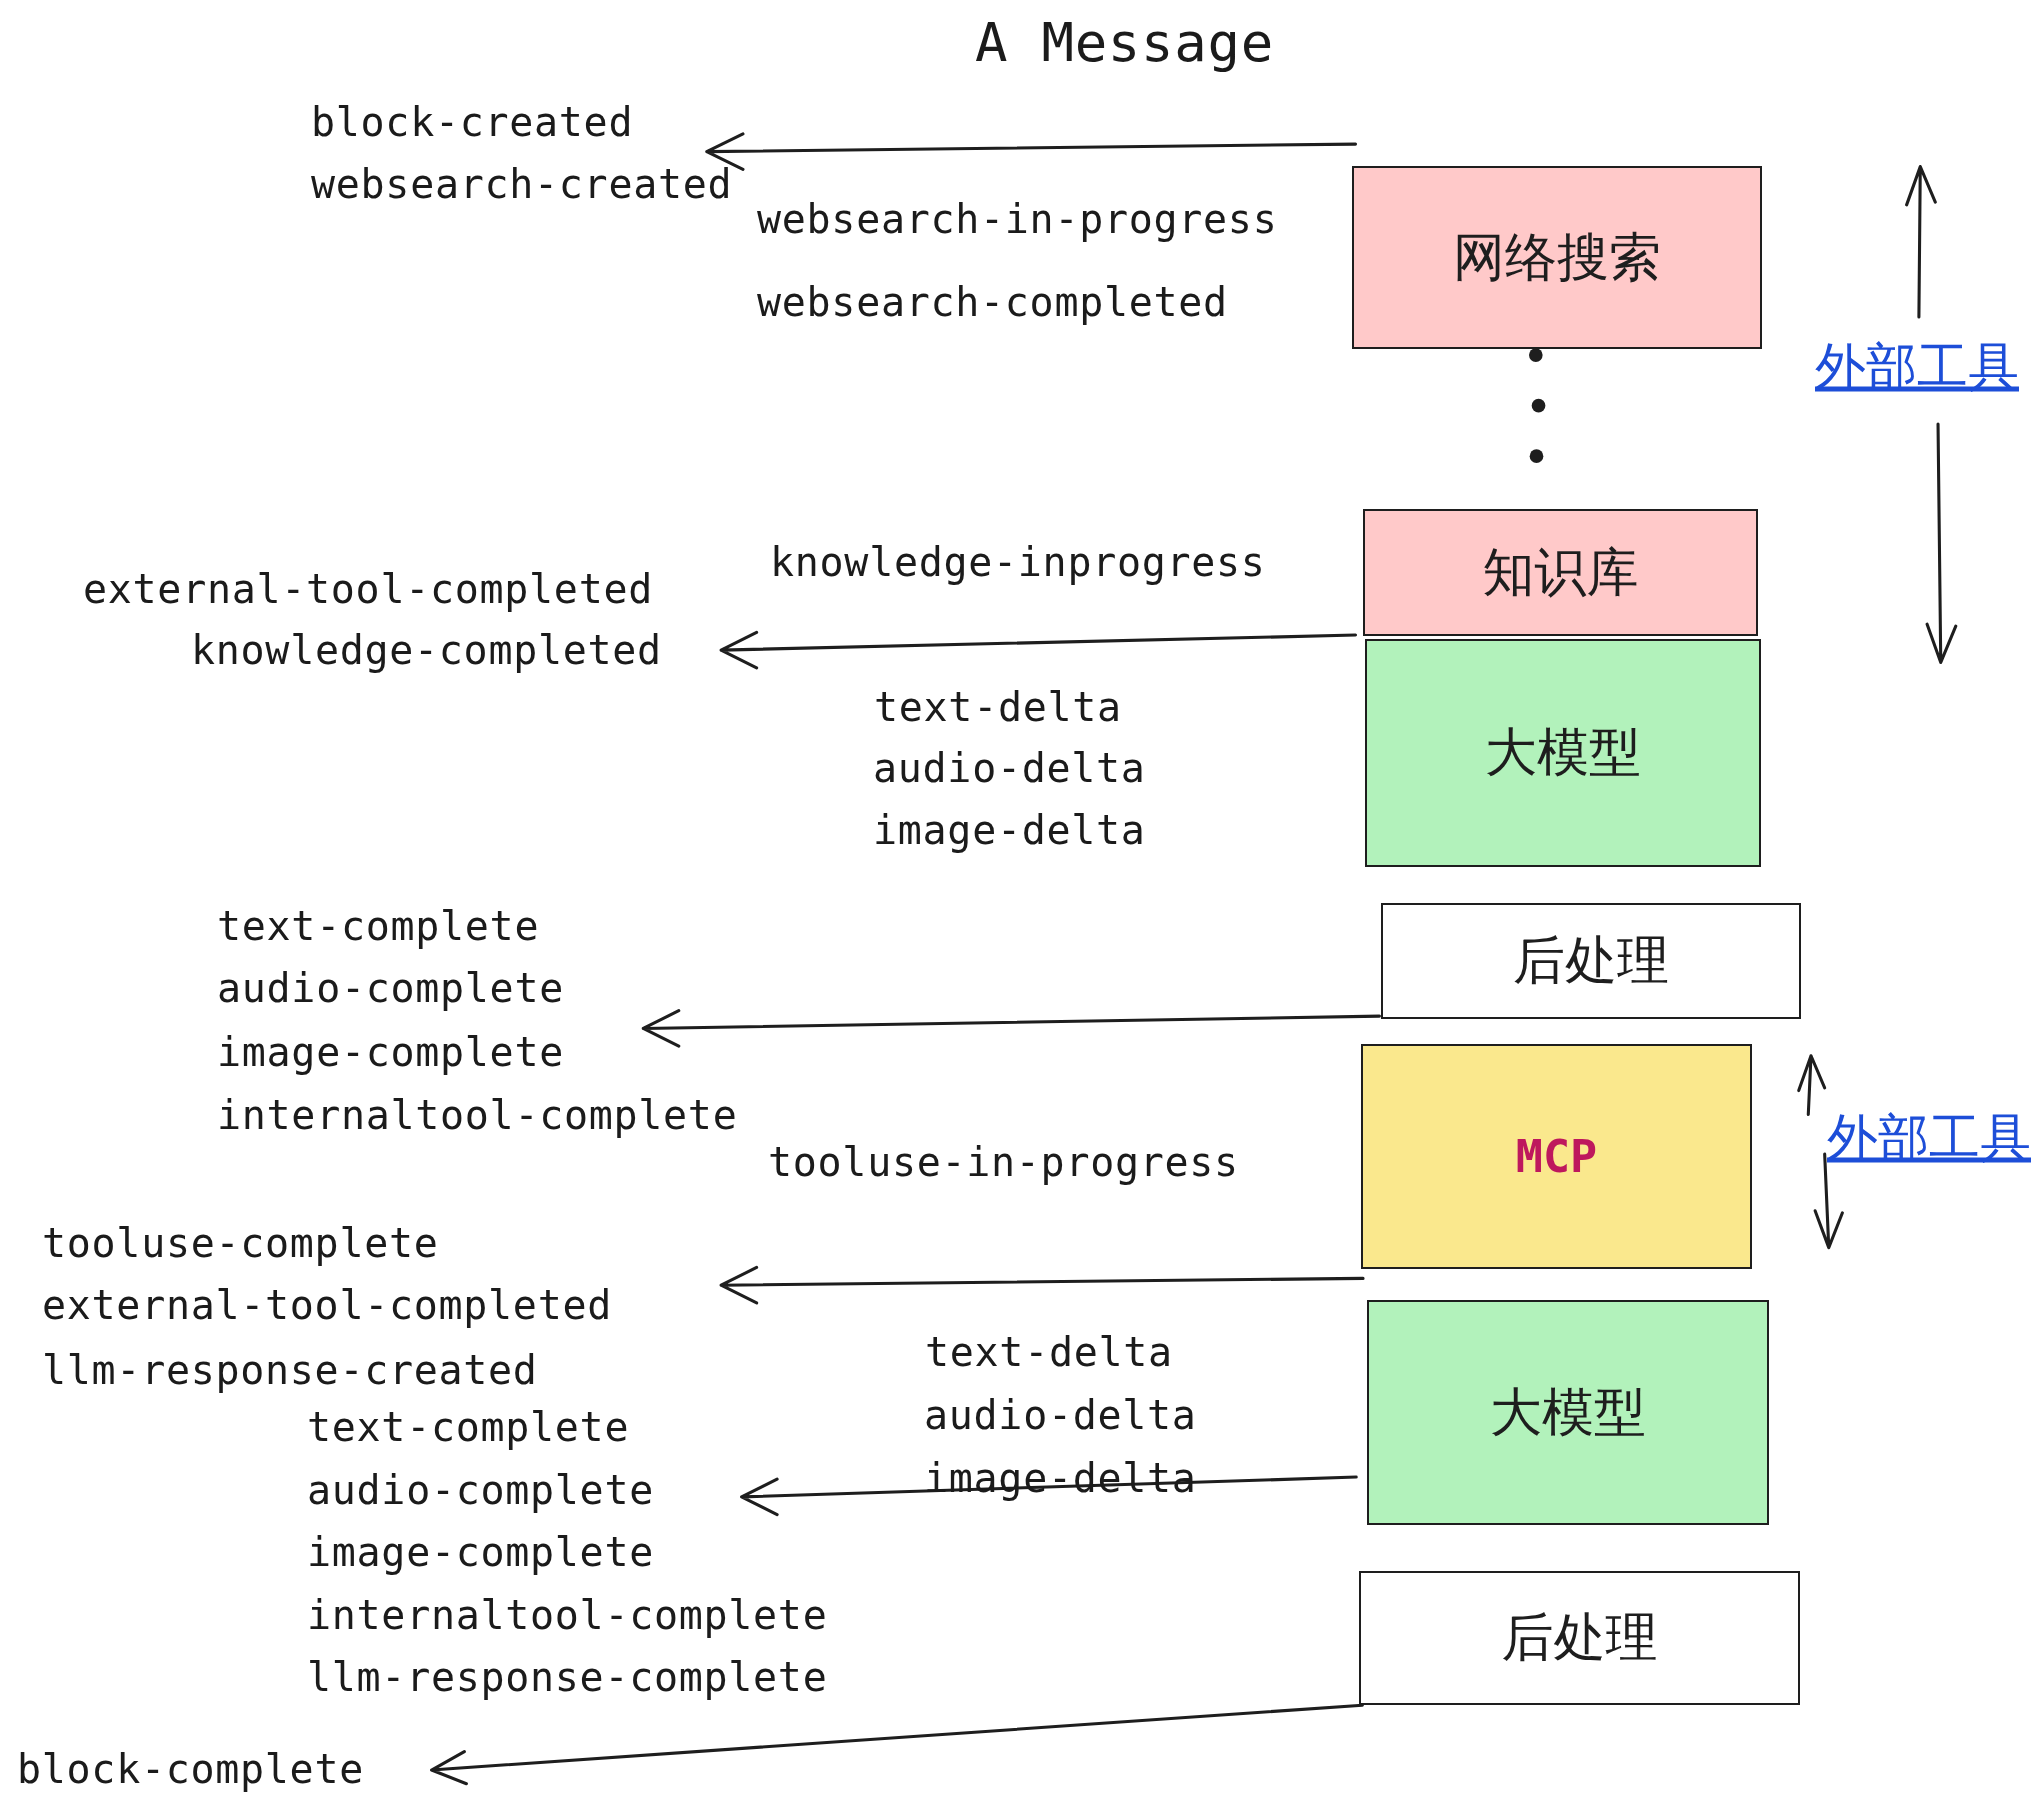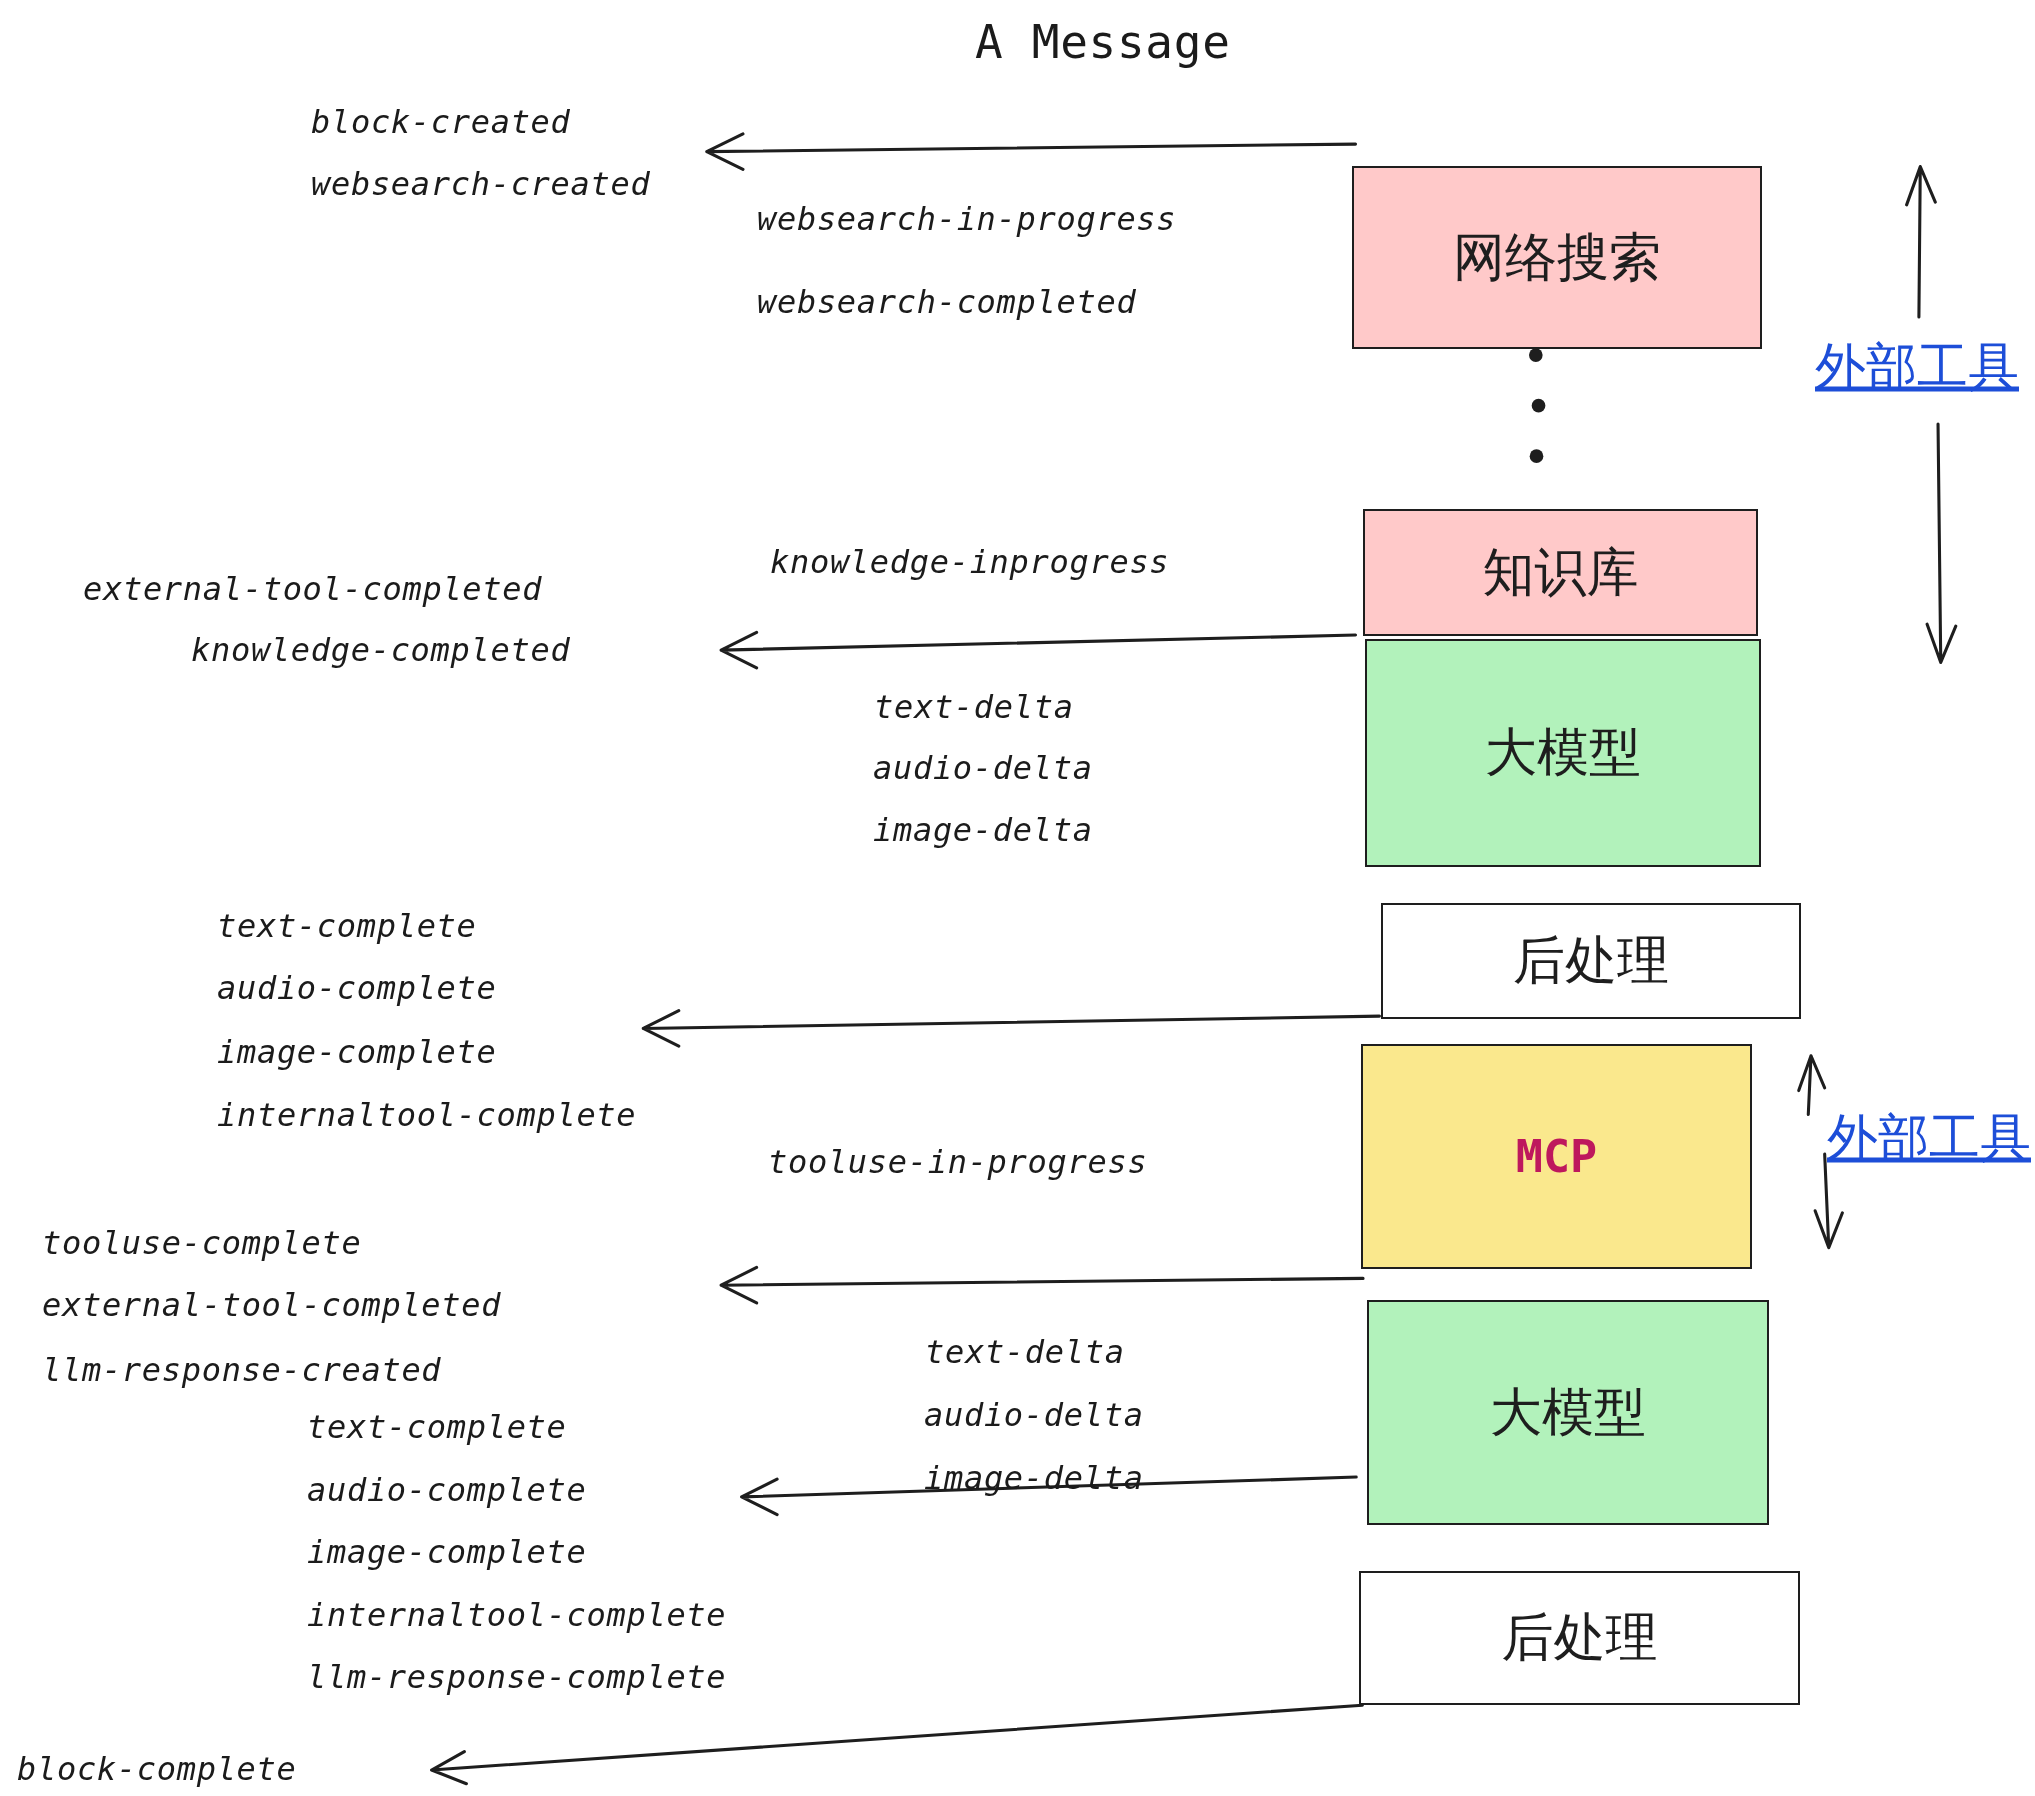--- a/index.html
+++ b/index.html
@@ -1,20 +1,20 @@
 <!DOCTYPE html>
 <html style="font-size:11px"><head>
 <meta charset="utf-8">
 <style>
   html,body{margin:0;padding:0;background:#ffffff;}
   .canvas{position:relative;width:2035px;height:1796px;background:#ffffff;overflow:hidden;
           font-family:"DejaVu Sans Mono", monospace;color:#1b1b1b;}
-  .lbl{position:absolute;font-size:32px;line-height:57px;white-space:nowrap;
-       transform:translateY(-50%);letter-spacing:0.7px;font-style:italic;}
-  .title{position:absolute;font-size:46px;line-height:57px;white-space:nowrap;
+  .lbl{position:absolute;font-size:40px;line-height:57px;white-space:nowrap;
+       transform:translateY(-50%);letter-spacing:0.7px;}
+  .title{position:absolute;font-size:54px;line-height:57px;white-space:nowrap;
          transform:translateY(-50%);letter-spacing:0.7px;text-align:right;}
   .box{position:absolute;border:2.7px solid #1e1e1e;display:flex;align-items:center;
        justify-content:center;box-sizing:border-box;}
   .box .zh{font-family:"Liberation Sans", sans-serif;font-size:52px;color:#1e1e1e;}
   .box .mono{font-family:"DejaVu Sans Mono", monospace;font-size:45px;font-weight:bold;color:#be185d;}
   .side{position:absolute;font-family:"Liberation Sans", sans-serif;font-size:51px;
         white-space:nowrap;transform:translateY(-50%);color:#1d4ed8;text-decoration:underline;}
   svg.overlay{position:absolute;left:0;top:0;width:2035px;height:1796px;pointer-events:none;}
   svg.overlay path{fill:none;stroke:#1e1e1e;stroke-width:4.5;stroke-linecap:round;stroke-linejoin:round;}
   svg.overlay circle{fill:#1e1e1e;stroke:none;}

